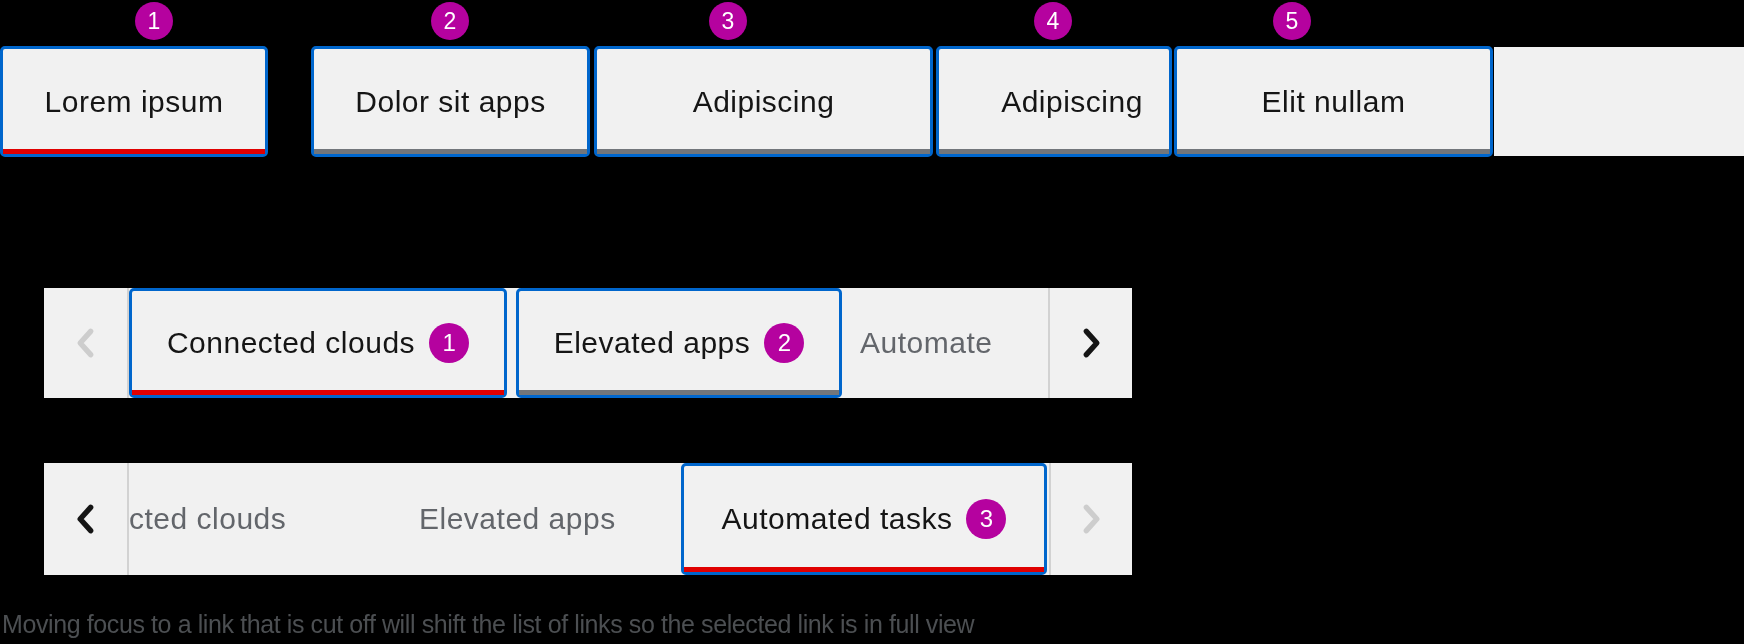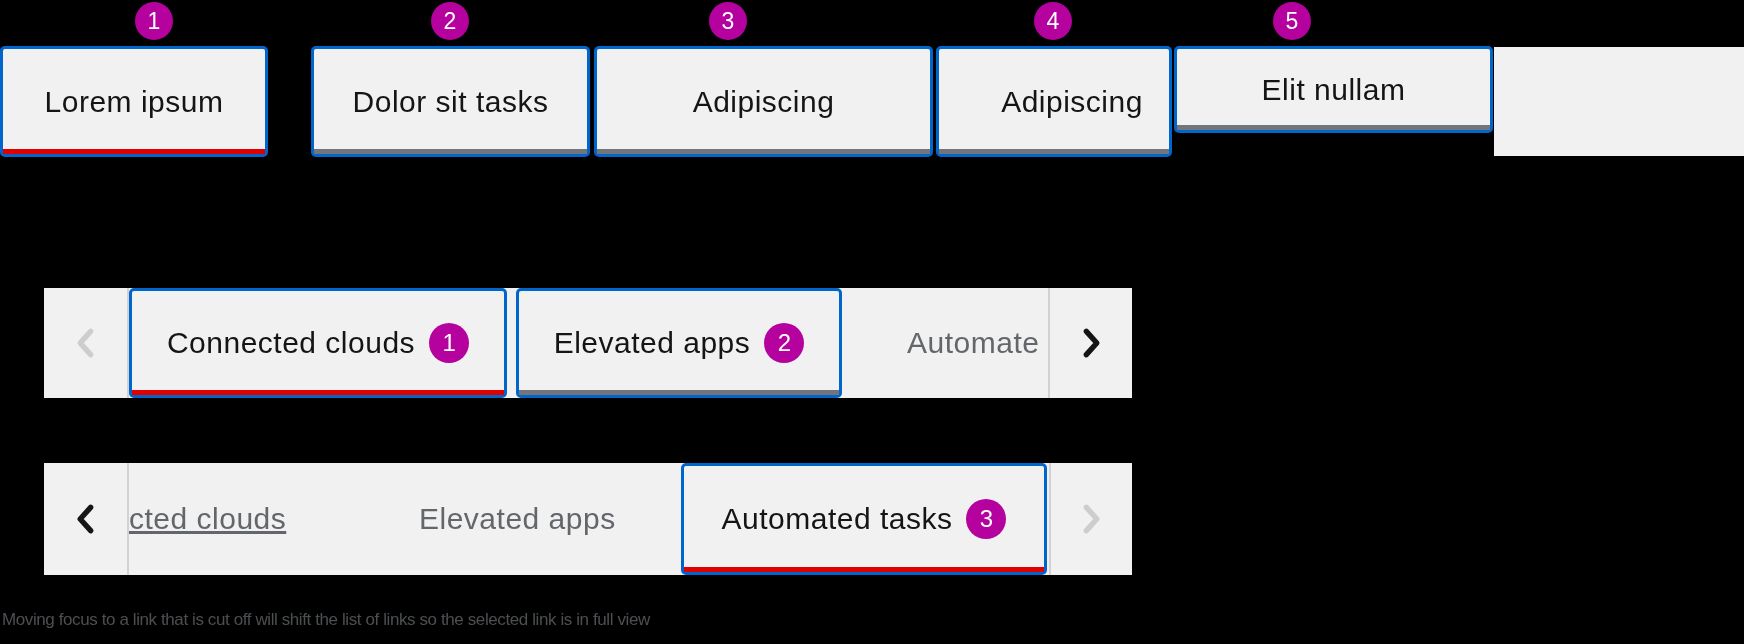--- a/index.html
+++ b/index.html
@@ -47,49 +47,49 @@
     background:transparent;display:flex;align-items:center;justify-content:center;
     cursor:pointer;
   }
   .cliptext{
     position:absolute;top:50%;transform:translateY(-50%);
     font-size:30px;color:var(--graytext);letter-spacing:.5px;white-space:nowrap;
     cursor:pointer;
   }
   .caption{
     position:absolute;left:2px;top:610px;
-    font-size:17px;letter-spacing:-0.4px;color:var(--captioncol);white-space:nowrap;
+    font-size:25px;letter-spacing:-0.4px;color:var(--captioncol);white-space:nowrap;
   }
   .icon{display:flex;align-items:center;justify-content:center;}
 </style>
 </head>
 <body>
 
 <div class="section" id="staticTabs" style="left:0;top:0;width:1744px;height:170px;">
     <div class="tab selected" style="left: 0px; width: 268px; top: 46px; height: 111px;">
       <span class="tab-label">Lorem ipsum</span>
       <span class="strip"></span>
     </div>
     <span class="badge badge-float" style="left: 135px; top: 2px;">1</span>
     <div class="tab unselected" style="left: 311px; width: 279px; top: 46px; height: 111px;">
-      <span class="tab-label">Dolor sit tasks</span>
+      <span class="tab-label">Dolor sit apps</span>
       <span class="strip"></span>
     </div>
     <span class="badge badge-float" style="left: 431px; top: 2px;">2</span>
     <div class="tab unselected" style="left: 594px; width: 339px; top: 46px; height: 111px;">
       <span class="tab-label">Adipiscing</span>
       <span class="strip"></span>
     </div>
     <span class="badge badge-float" style="left: 709px; top: 2px;">3</span>
     <div class="tab unselected" style="left: 936px; width: 236px; top: 46px; height: 111px; padding-left: 36px;">
       <span class="tab-label">Adipiscing</span>
       <span class="strip"></span>
     </div>
     <span class="badge badge-float" style="left: 1034px; top: 2px;">4</span>
-    <div class="tab unselected" style="left: 1174px; width: 319px; top: 46px; height: 87px;">
+    <div class="tab unselected" style="left: 1174px; width: 319px; top: 46px; height: 111px;">
       <span class="tab-label">Elit nullam</span>
       <span class="strip"></span>
     </div>
     <span class="badge badge-float" style="left: 1273px; top: 2px;">5</span>
     <div class="filler" style="left: 1494px; top: 47px; width: 250px; height: 109px;"></div>
   </div>
 
 <div class="section bar" id="bar1" style="left:0;top:288px;width:1088px;height:110px;">
     <button class="scrollbtn" style="left: 0px; width: 83px; cursor: default;">
       <span class="icon">
@@ -103,41 +103,41 @@
     <div class="tab selected" style="left: 85px; width: 378px; top: 0px; bottom: 0px;">
       <span class="tab-label">Connected clouds</span>
       <span class="badge badge-inline">1</span>
       <span class="strip"></span>
     </div>
     <div class="tab unselected" style="left: 472px; width: 326px; top: 0px; bottom: 0px;">
       <span class="tab-label">Elevated apps</span>
       <span class="badge badge-inline">2</span>
       <span class="strip"></span>
     </div>
-    <div class="cliptext" style="left: 863px; text-align: right;">Automate</div>
+    <div class="cliptext" style="left: 816px; text-align: right;">Automate</div>
     <button class="scrollbtn" style="left: 1005px; width: 83px;">
       <span class="icon">
         <svg width="28" height="34" viewBox="0 0 24 28">
           <polyline points="8,4 17,14 8,24" fill="none" stroke="var(--dark)" stroke-width="4.6" stroke-linecap="round" stroke-linejoin="round"></polyline>
         </svg>
       </span>
     </button>
   </div>
 
 <div class="section bar" id="bar2" style="left:0;top:463px;width:1088px;height:112px;">
     <button class="scrollbtn" style="left: 0px; width: 83px;">
       <span class="icon">
         <svg width="28" height="34" viewBox="0 0 24 28">
           <polyline points="16,4 7,14 16,24" fill="none" stroke="var(--dark)" stroke-width="4.6" stroke-linecap="round" stroke-linejoin="round"></polyline>
         </svg>
       </span>
     </button>
     <div class="divider" style="left: 83px;"></div>
     <div class="divider" style="left: 1005px;"></div>
-    <div class="cliptext" style="left: 85px; text-decoration: underline;">cted clouds</div>
+    <div class="cliptext" style="left: 85px;">cted clouds</div>
     <div class="cliptext" style="left: 375px;">Elevated apps</div>
     <div class="tab selected" style="left: 637px; width: 366px; top: 0px; bottom: 0px;">
       <span class="tab-label">Automated tasks</span>
       <span class="badge badge-inline">3</span>
       <span class="strip"></span>
     </div>
     <button class="scrollbtn" style="left: 1005px; width: 83px; cursor: default;">
       <span class="icon">
         <svg width="28" height="34" viewBox="0 0 24 28">
           <polyline points="8,4 17,14 8,24" fill="none" stroke="var(--disabledicon)" stroke-width="4.6" stroke-linecap="round" stroke-linejoin="round"></polyline>

